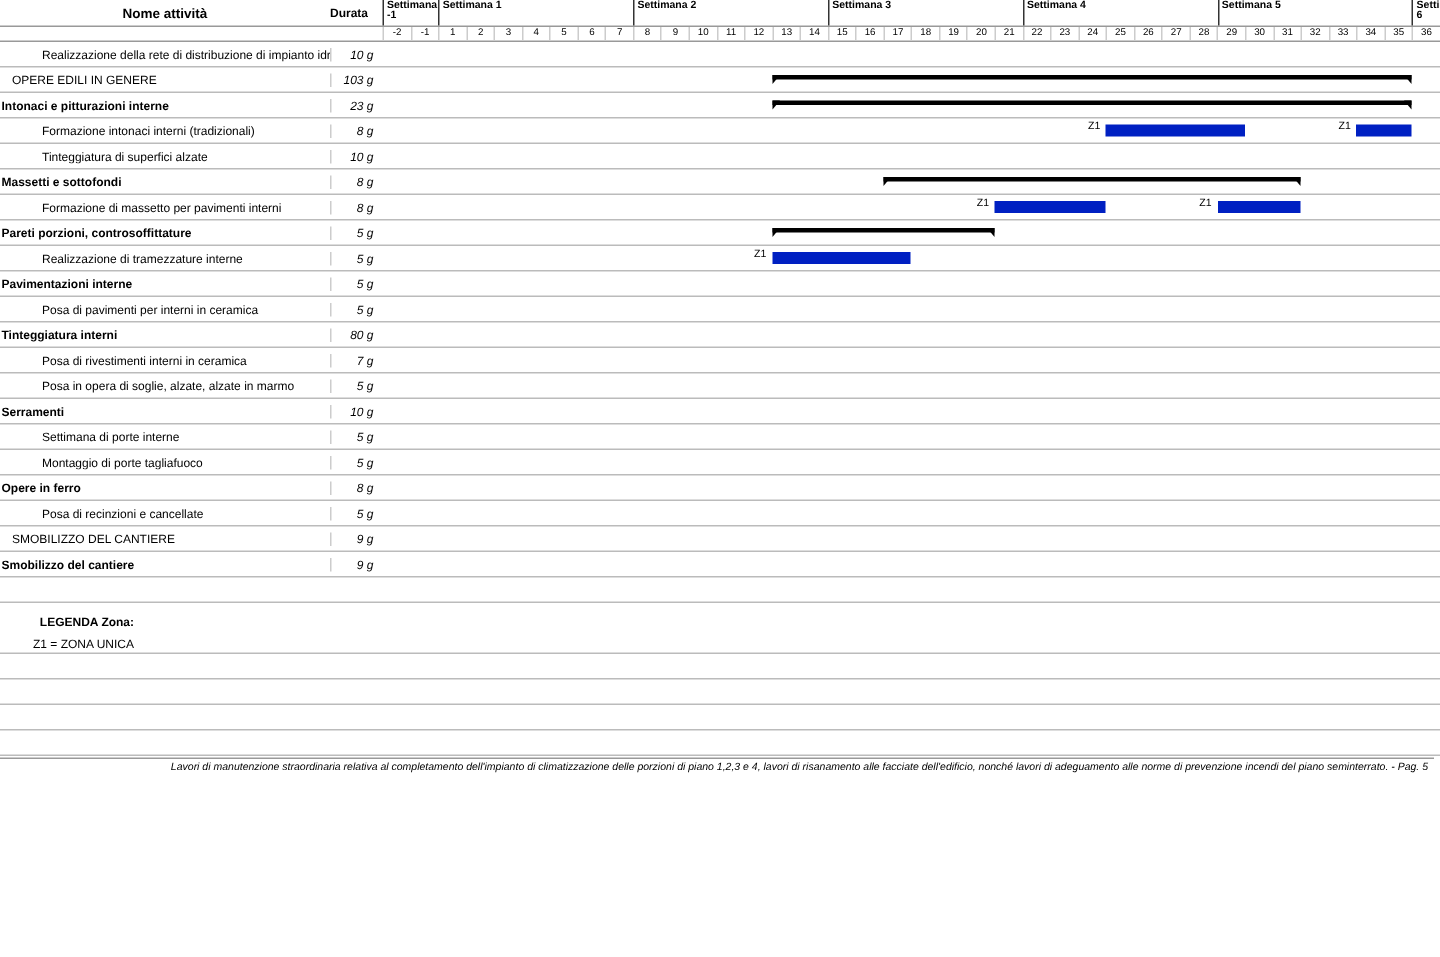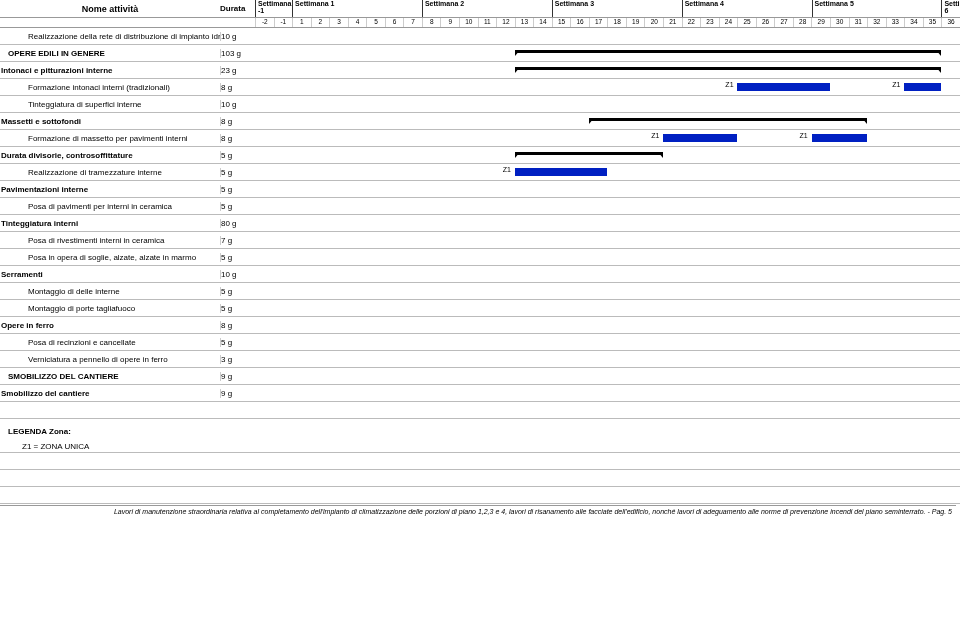--- a/index.html
+++ b/index.html
@@ -9,24 +9,24 @@
   .name-col { width: 220px; text-align: center; font-weight: bold; font-size: 9px; padding-top: 4px; }
   .dur-col { width: 35px; font-weight: bold; font-size: 8px; padding-top: 4px; }
   .weeks { flex: 1; display: flex; font-size: 7px; }
   .week-group { border-left: 1px solid #333; text-align: left; padding-left: 2px; font-weight: bold; }
   .days-row { display: flex; height: 10px; border-bottom: 1px solid #999; }
   .days-spacer { width: 255px; }
   .days { flex: 1; display: flex; }
   .day { flex: 1; text-align: center; font-size: 6.5px; border-left: 1px solid #ccc; }
   .row { display: flex; height: 17px; border-bottom: 1px solid #bbb; align-items: center; position: relative; }
   .task-name { width: 220px; padding-left: 4px; white-space: nowrap; overflow: hidden; font-size: 8px; }
-  .task-name.lvl0 { padding-left: 8px; font-weight: bold; }
+  .task-name.lvl0 { padding-left: 8px; font-weight: normal; }
   .task-name.lvl1 { padding-left: 1px; font-weight: bold; }
   .task-name.lvl2 { padding-left: 28px; }
-  .task-dur { width: 35px; padding-right: 6px; font-size: 8px; border-left: 1px solid #ccc; }
+  .task-dur { width: 35px; text-align: right; padding-right: 6px; font-size: 8px; border-left: 1px solid #ccc; font-style: italic; }
   .gantt { flex: 1; position: relative; height: 100%; }
   .summary-bar { position: absolute; top: 5px; height: 3px; background: #000; }
   .summary-bar::before, .summary-bar::after { content: ""; position: absolute; top: 0; width: 0; height: 0; border-top: 6px solid #000; }
   .summary-bar::before { left: 0; border-left: 0; border-right: 5px solid transparent; }
   .summary-bar::after { right: 0; border-right: 0; border-left: 5px solid transparent; }
   .task-bar { position: absolute; top: 4px; height: 8px; background: #0020c2; }
   .bar-label { position: absolute; top: 2px; font-size: 7px; white-space: nowrap; }
   .legend { padding: 8px 0 0 8px; font-size: 8px; }
   .legend-title { font-weight: bold; margin-bottom: 6px; }
   .footer { position: absolute; bottom: 2px; left: 0; right: 4px; font-size: 7px; font-style: italic; text-align: right; padding: 2px 4px; border-top: 1px solid #999; }
@@ -115,21 +115,21 @@
         <div class="task-name lvl2">Formazione intonaci interni (tradizionali)</div>
         <div class="task-dur">8 g</div>
         <div class="gantt">
           <div class="task-bar" style="left: 482.368px; width: 92.7632px;"></div>
           <div class="bar-label" style="left: 470.368px;">Z1</div>
           <div class="task-bar" style="left: 649.342px; width: 37.1053px;"></div>
           <div class="bar-label" style="left: 637.342px;">Z1</div>
         </div>
       </div>
       <div class="row">
-        <div class="task-name lvl2">Tinteggiatura di superfici interne</div>
+        <div class="task-name lvl2">Tinteggiatura di superfici alzate</div>
         <div class="task-dur">10 g</div>
         <div class="gantt"></div>
       </div>
       <div class="row">
         <div class="task-name lvl1">Massetti e sottofondi</div>
         <div class="task-dur">8 g</div>
         <div class="gantt">
           <div class="summary-bar" style="left: 333.947px; width: 278.289px;"></div>
         </div>
       </div>
@@ -137,21 +137,21 @@
         <div class="task-name lvl2">Formazione di massetto per pavimenti interni</div>
         <div class="task-dur">8 g</div>
         <div class="gantt">
           <div class="task-bar" style="left: 408.158px; width: 74.2105px;"></div>
           <div class="bar-label" style="left: 396.158px;">Z1</div>
           <div class="task-bar" style="left: 556.579px; width: 55.6579px;"></div>
           <div class="bar-label" style="left: 544.579px;">Z1</div>
         </div>
       </div>
       <div class="row">
-        <div class="task-name lvl1">Durata divisorie, controsoffittature</div>
+        <div class="task-name lvl1">Pareti porzioni, controsoffittature</div>
         <div class="task-dur">5 g</div>
         <div class="gantt">
           <div class="summary-bar" style="left: 259.737px; width: 148.421px;"></div>
         </div>
       </div>
       <div class="row">
         <div class="task-name lvl2">Realizzazione di tramezzature interne</div>
         <div class="task-dur">5 g</div>
         <div class="gantt">
           <div class="task-bar" style="left: 259.737px; width: 92.7632px;"></div>
@@ -182,56 +182,51 @@
         <div class="task-name lvl2">Posa in opera di soglie, alzate, alzate in marmo</div>
         <div class="task-dur">5 g</div>
         <div class="gantt"></div>
       </div>
       <div class="row">
         <div class="task-name lvl1">Serramenti</div>
         <div class="task-dur">10 g</div>
         <div class="gantt"></div>
       </div>
       <div class="row">
-        <div class="task-name lvl2">Montaggio di delle interne</div>
+        <div class="task-name lvl2">Settimana di porte interne</div>
         <div class="task-dur">5 g</div>
         <div class="gantt"></div>
       </div>
       <div class="row">
         <div class="task-name lvl2">Montaggio di porte tagliafuoco</div>
         <div class="task-dur">5 g</div>
         <div class="gantt"></div>
       </div>
       <div class="row">
         <div class="task-name lvl1">Opere in ferro</div>
         <div class="task-dur">8 g</div>
         <div class="gantt"></div>
       </div>
       <div class="row">
         <div class="task-name lvl2">Posa di recinzioni e cancellate</div>
         <div class="task-dur">5 g</div>
-        <div class="gantt"></div>
-      </div>
-      <div class="row">
-        <div class="task-name lvl2">Verniciatura a pennello di opere in ferro</div>
-        <div class="task-dur">3 g</div>
         <div class="gantt"></div>
       </div>
       <div class="row">
         <div class="task-name lvl0">SMOBILIZZO DEL CANTIERE</div>
         <div class="task-dur">9 g</div>
         <div class="gantt"></div>
       </div>
       <div class="row">
         <div class="task-name lvl1">Smobilizzo del cantiere</div>
         <div class="task-dur">9 g</div>
         <div class="gantt"></div>
       </div>
       <div class="row"></div>
-      <div class="row" style="height: 34px; align-items: flex-start;">
+      <div class="row" style="height: 34px; align-items: flex-start; text-align: right;">
         <div class="legend">
           <div class="legend-title">LEGENDA Zona:</div>
           <div style="padding-left: 14px;">Z1 = ZONA UNICA</div>
         </div>
       </div>
       <div class="row"></div>
       <div class="row"></div>
       <div class="row"></div>
       <div class="row"></div>
       <div class="row"></div>

